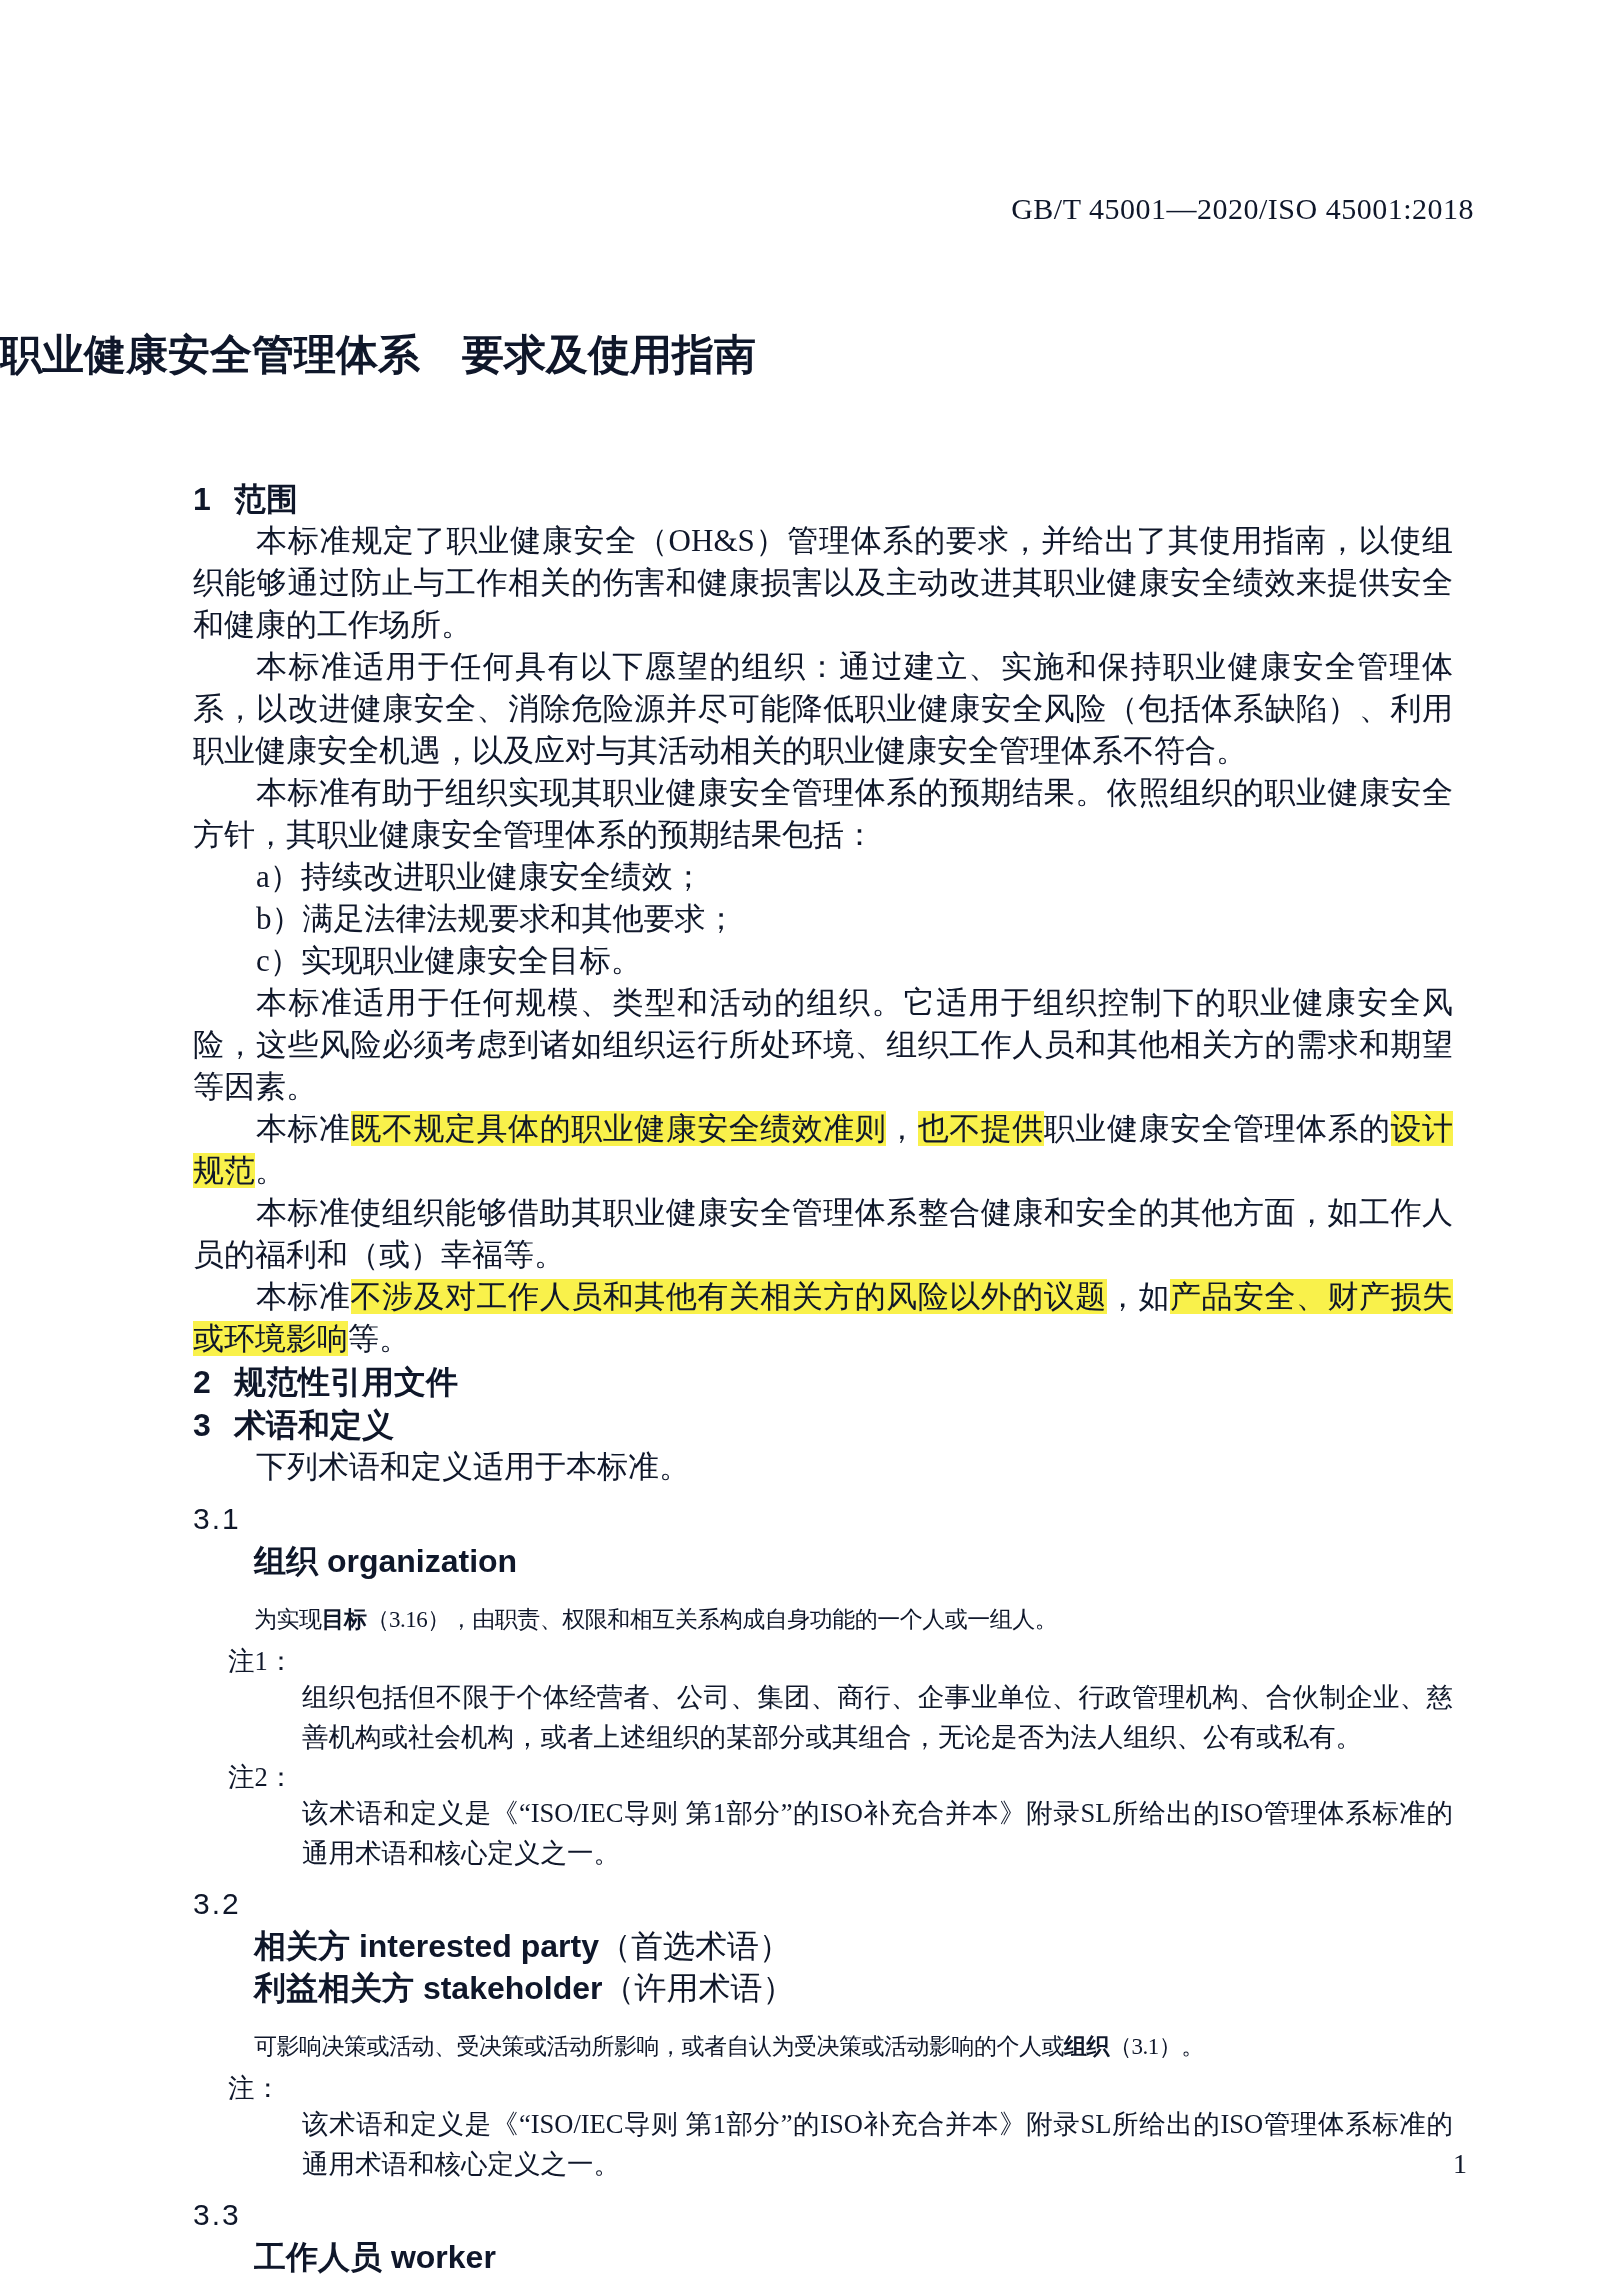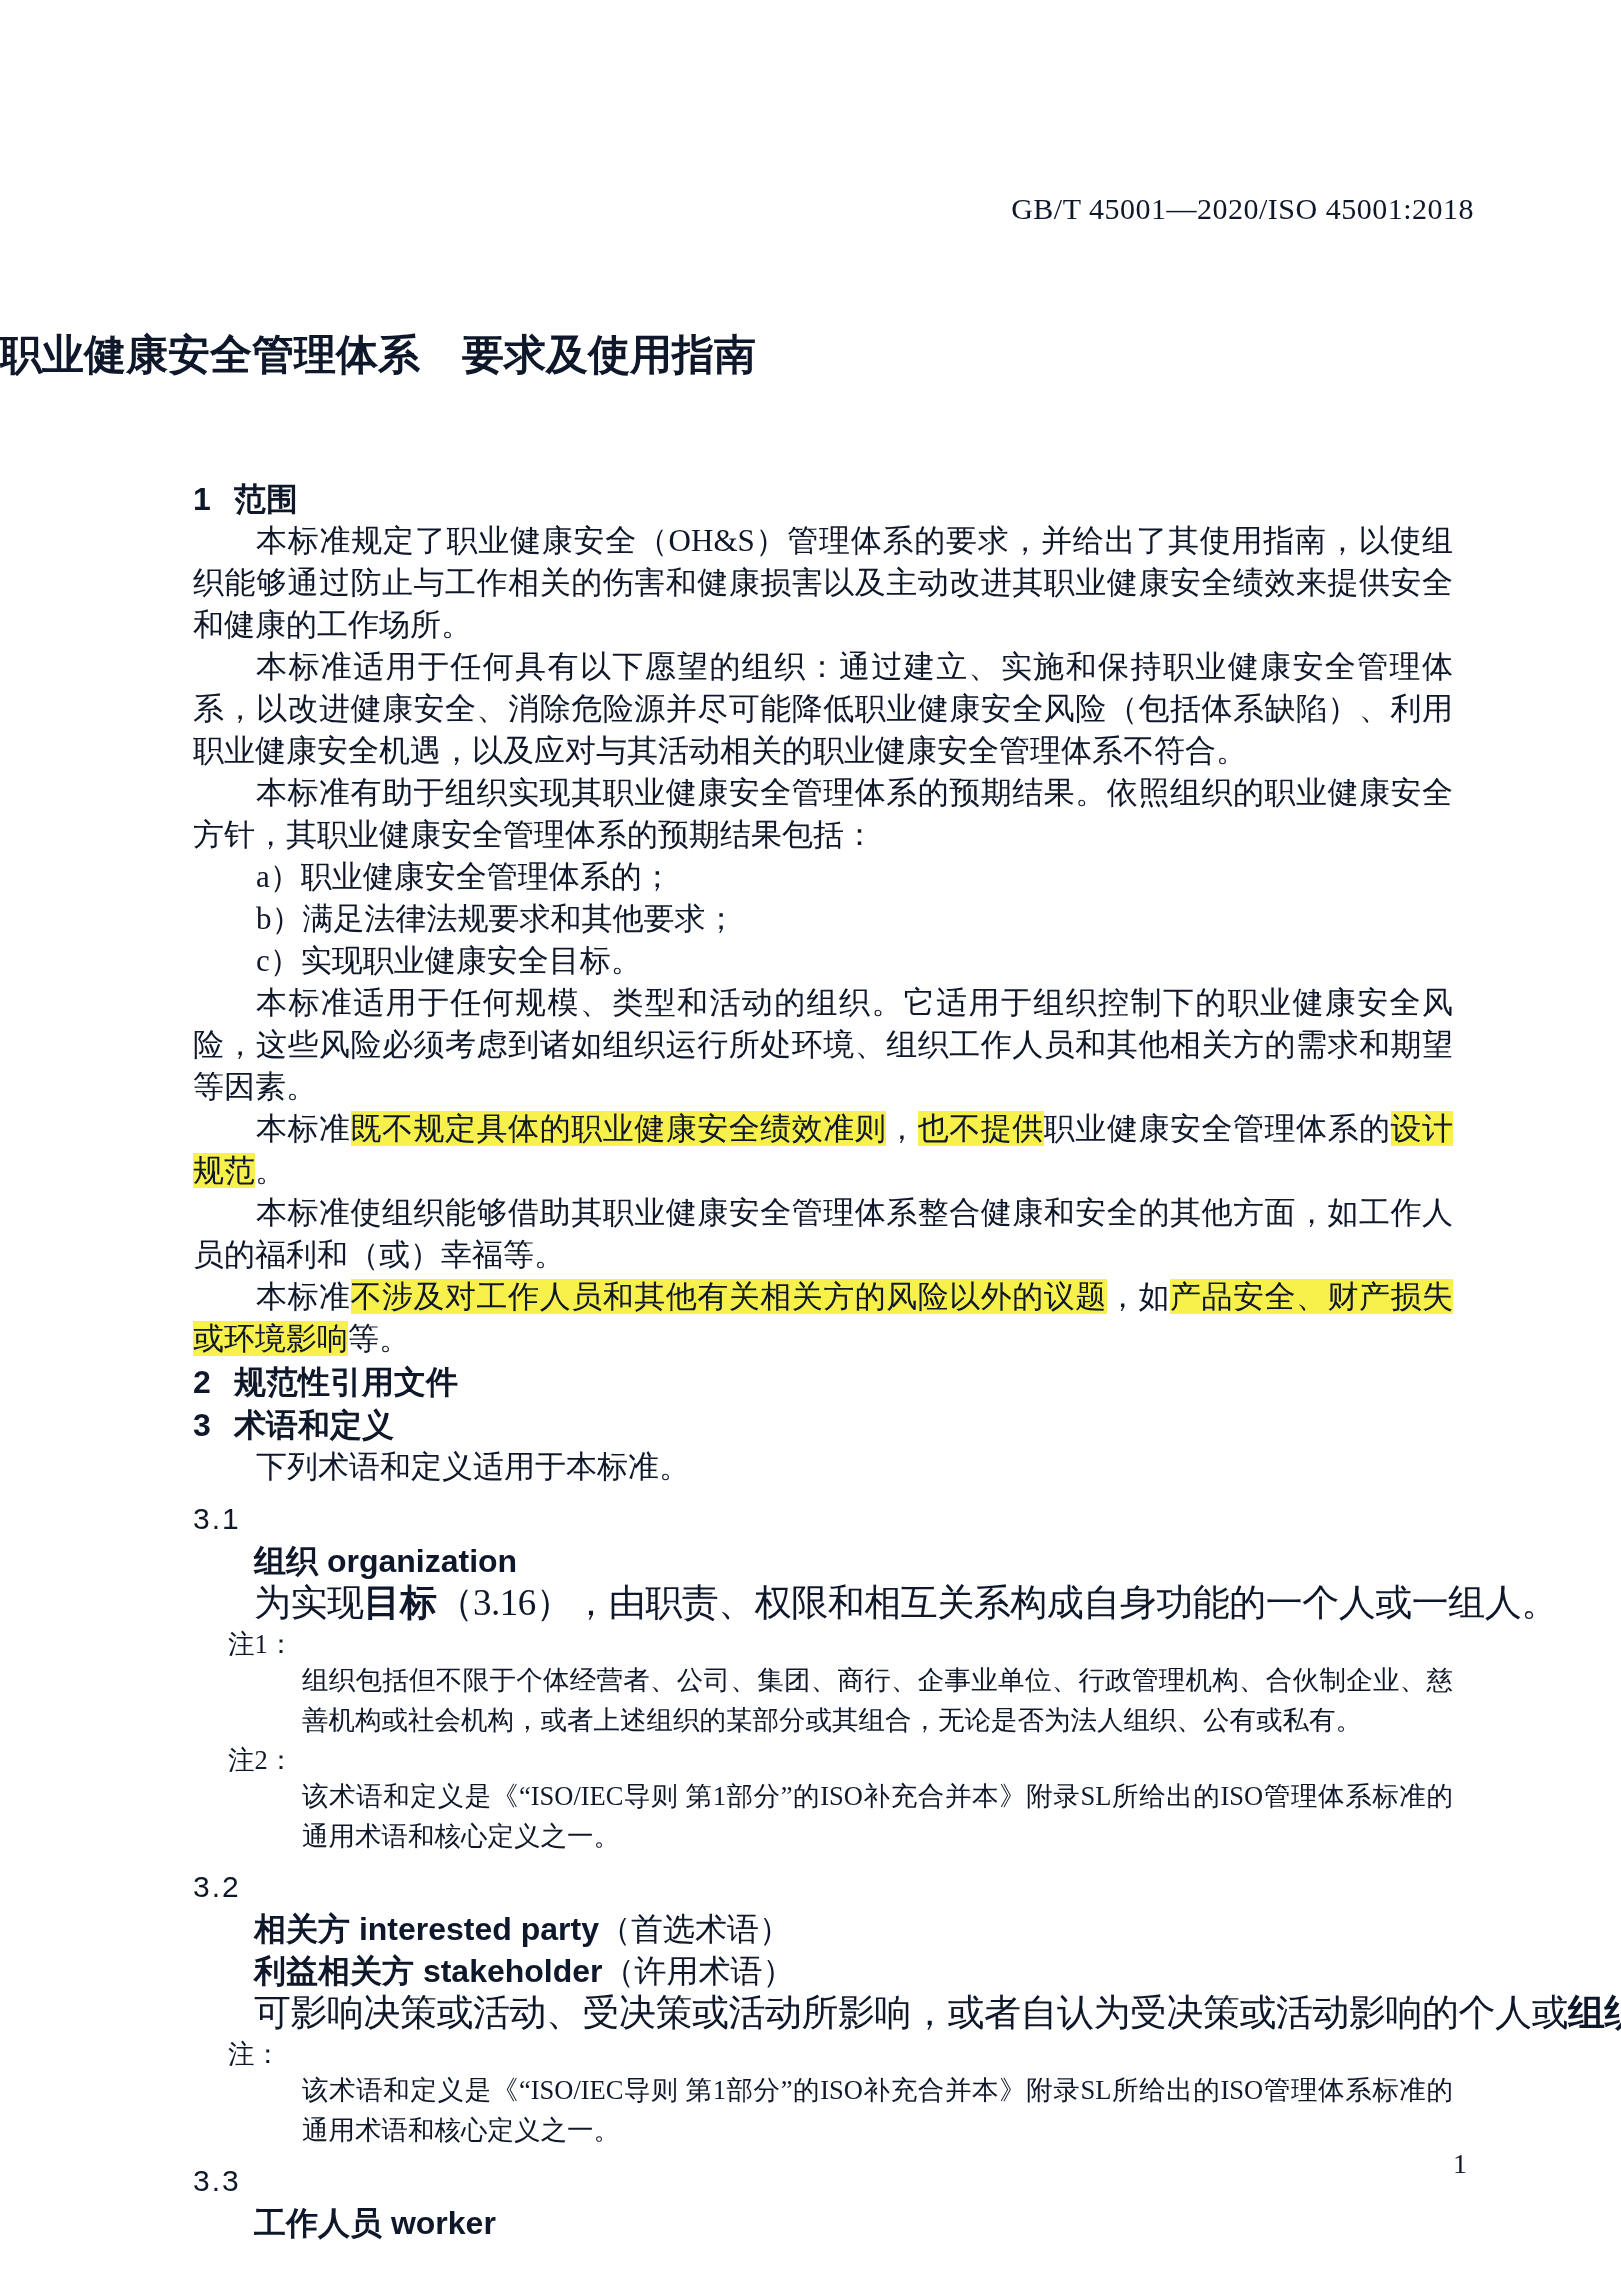--- a/index.html
+++ b/index.html
@@ -63,25 +63,26 @@
     margin-top: 10px;
     letter-spacing: 2px;
   }
   .term {
     font-size: 32px;
     line-height: 42px;
     margin-left: 61px;
     white-space: nowrap;
   }
   .def {
-    font-size: 37px;
+    font-size: 23px;
     line-height: 42px;
     margin-left: 61px;
     white-space: nowrap;
     letter-spacing: -0.5px;
+    margin-top: 16px;
   }
   .bold {
     font-family: "Liberation Sans", "DejaVu Sans", sans-serif;
     font-weight: 700;
   }
   .note {
     display: flex;
     font-size: 26.5px;
     line-height: 40px;
     margin-left: 35px;
@@ -100,21 +101,21 @@
 <body>
 
 <div class="page">
   <div class="header-right">GB/T 45001—2020/ISO 45001:2018</div>
   <div class="doc-title">职业健康安全管理体系　要求及使用指南</div>
   <div class="content">
       <div class="h2"><span class="h-num">1</span><span class="h-text">范围</span></div>
       <div class="para"><span>本标准规定了职业健康安全（OH&amp;S）管理体系的要求，并给出了其使用指南，以使组织能够通过防止与工作相关的伤害和健康损害以及主动改进其职业健康安全绩效来提供安全和健康的工作场所。</span></div>
       <div class="para"><span>本标准适用于任何具有以下愿望的组织：通过建立、实施和保持职业健康安全管理体系，以改进健康安全、消除危险源并尽可能降低职业健康安全风险（包括体系缺陷）、利用职业健康安全机遇，以及应对与其活动相关的职业健康安全管理体系不符合。</span></div>
       <div class="para"><span>本标准有助于组织实现其职业健康安全管理体系的预期结果。依照组织的职业健康安全方针，其职业健康安全管理体系的预期结果包括：</span></div>
-      <div class="list-item"><span>a）职业健康安全管理体系的；</span></div>
+      <div class="list-item"><span>a）持续改进职业健康安全绩效；</span></div>
       <div class="list-item"><span>b）满足法律法规要求和其他要求；</span></div>
       <div class="list-item"><span>c）实现职业健康安全目标。</span></div>
       <div class="para"><span>本标准适用于任何规模、类型和活动的组织。它适用于组织控制下的职业健康安全风险，这些风险必须考虑到诸如组织运行所处环境、组织工作人员和其他相关方的需求和期望等因素。</span></div>
       <div class="para"><span>本标准</span><span class="hl ">既不规定具体的职业健康安全绩效准则</span><span>，</span><span class="hl ">也不提供</span><span>职业健康安全管理体系的</span><span class="hl ">设计规范</span><span>。</span></div>
       <div class="para"><span>本标准使组织能够借助其职业健康安全管理体系整合健康和安全的其他方面，如工作人员的福利和（或）幸福等。</span></div>
       <div class="para"><span>本标准</span><span class="hl ">不涉及对工作人员和其他有关相关方的风险以外的议题</span><span>，如</span><span class="hl ">产品安全、财产损失或环境影响</span><span>等。</span></div>
       <div class="h2"><span class="h-num">2</span><span class="h-text">规范性引用文件</span></div>
       <div class="h2"><span class="h-num">3</span><span class="h-text">术语和定义</span></div>
       <div class="para"><span>下列术语和定义适用于本标准。</span></div>
       <div class="subnum">3.1</div>

